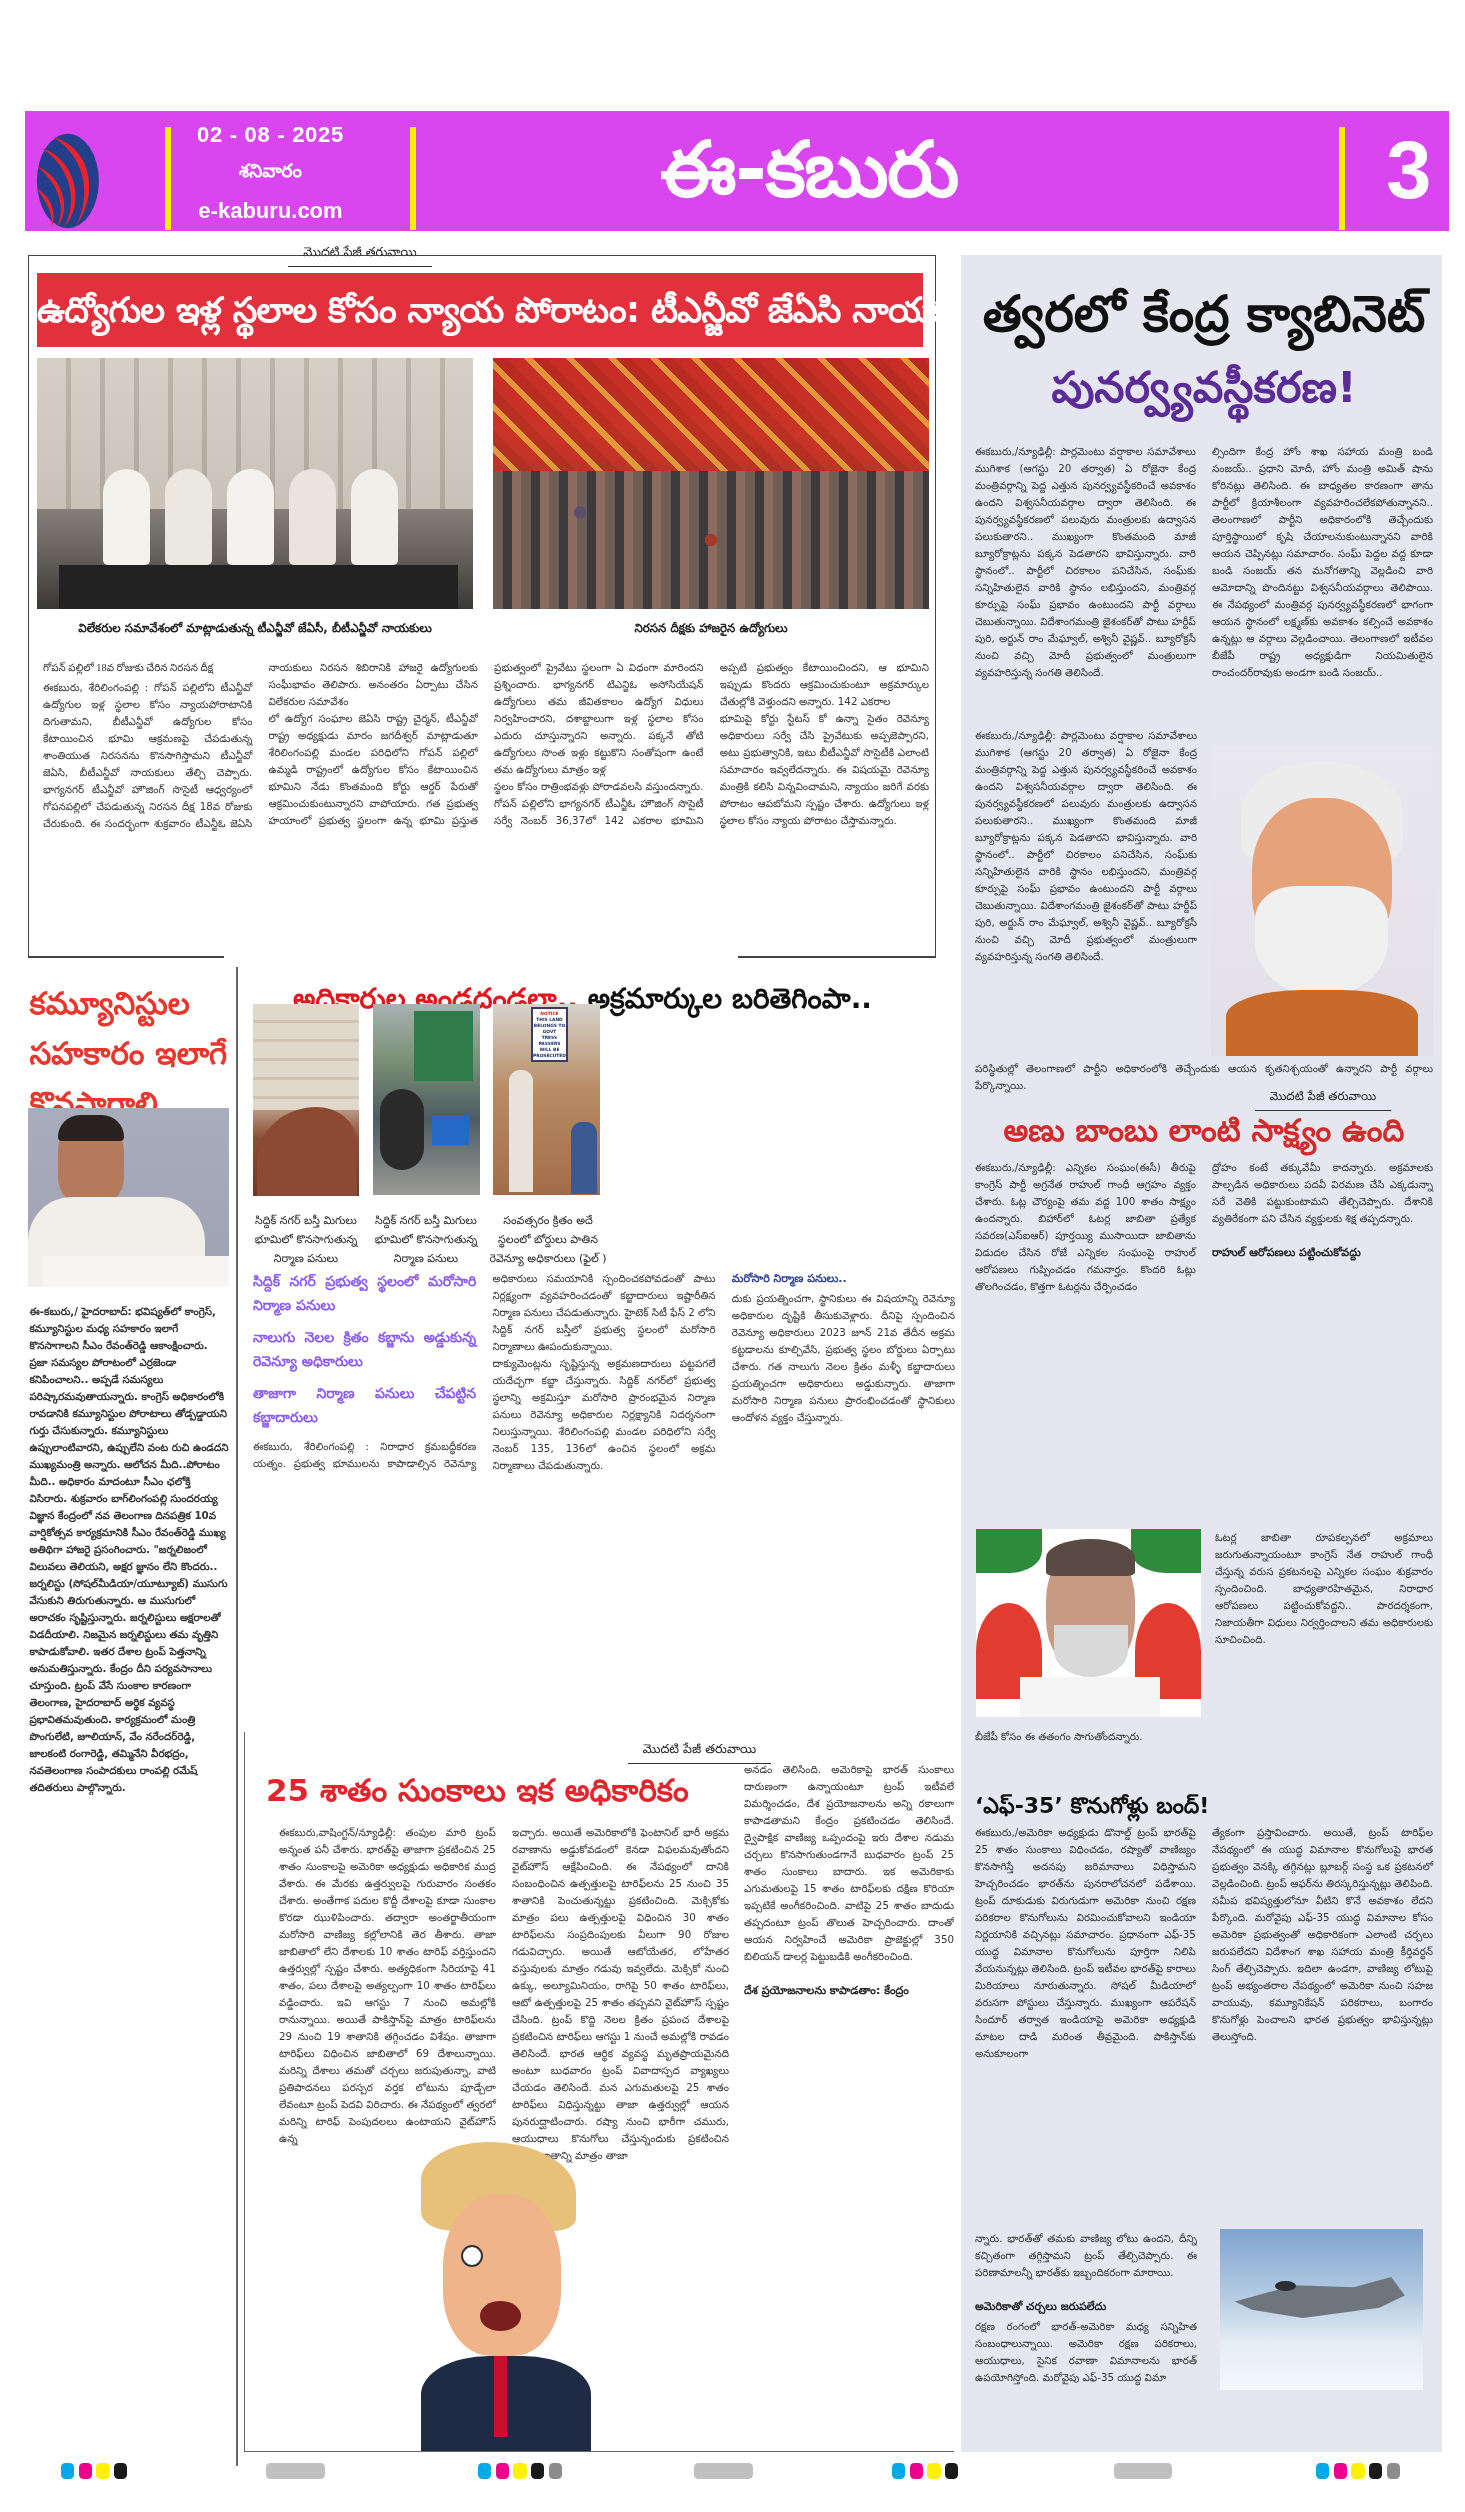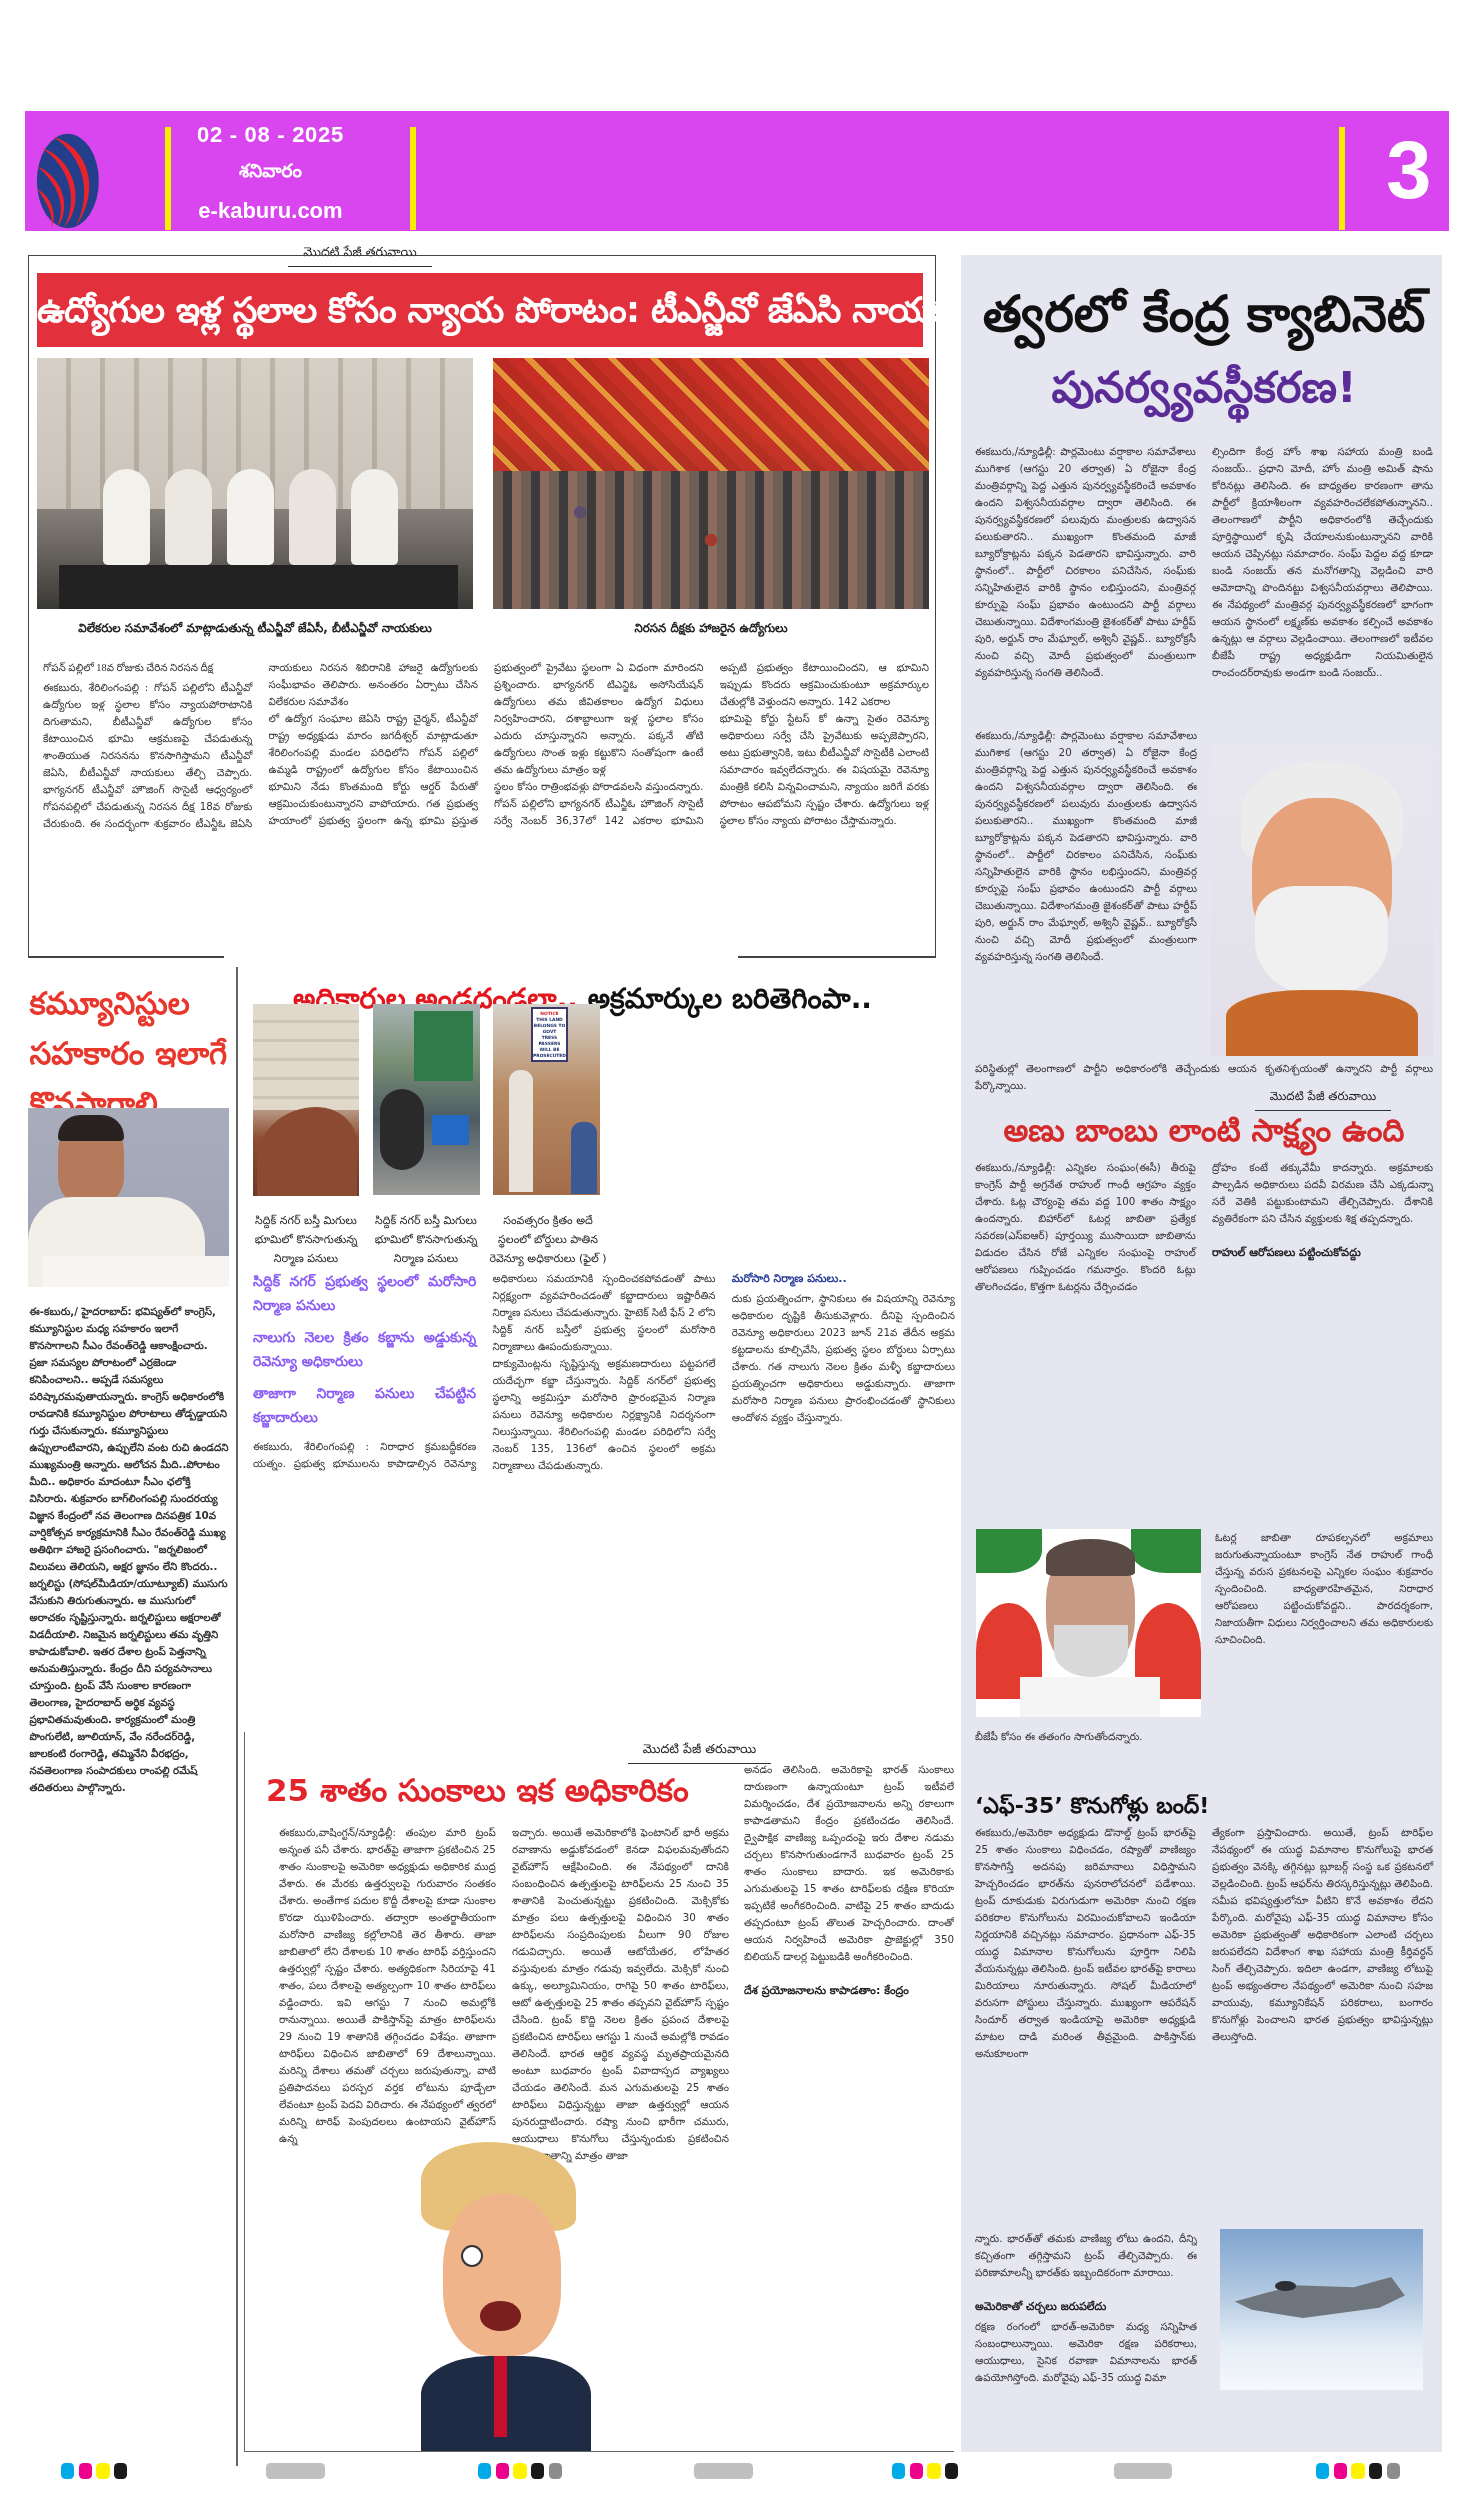--- a/index.html
+++ b/index.html
@@ -69,20 +69,21 @@
       <path d="M8 75 C 30 88, 35 112, 28 128 C 30 110, 22 95, 8 75 Z"></path>
     </g>
   </svg>
   <div class="vbar" style="left:140px"></div>
   <div class="date-block">
     <div class="d">02 - 08 - 2025</div>
     <div class="w">శనివారం</div>
     <div class="u">e-kaburu.com</div>
   </div>
   <div class="vbar" style="left:385px"></div>
+  <div class="brand">ఈ-కబురు</div>
   <div class="vbar" style="left:1314px"></div>
   <div class="pageno">3</div>
 </header>
 
 <div class="kicker-wrap" style="left:28px;top:244px;width:908px;">
   <div class="line" style="max-width:325px"></div>
   <div class="txt">మొదటి పేజీ తరువాయి</div>
   <div class="line" style="margin-left:244px"></div>
 </div>
 <div class="top-box"></div>

